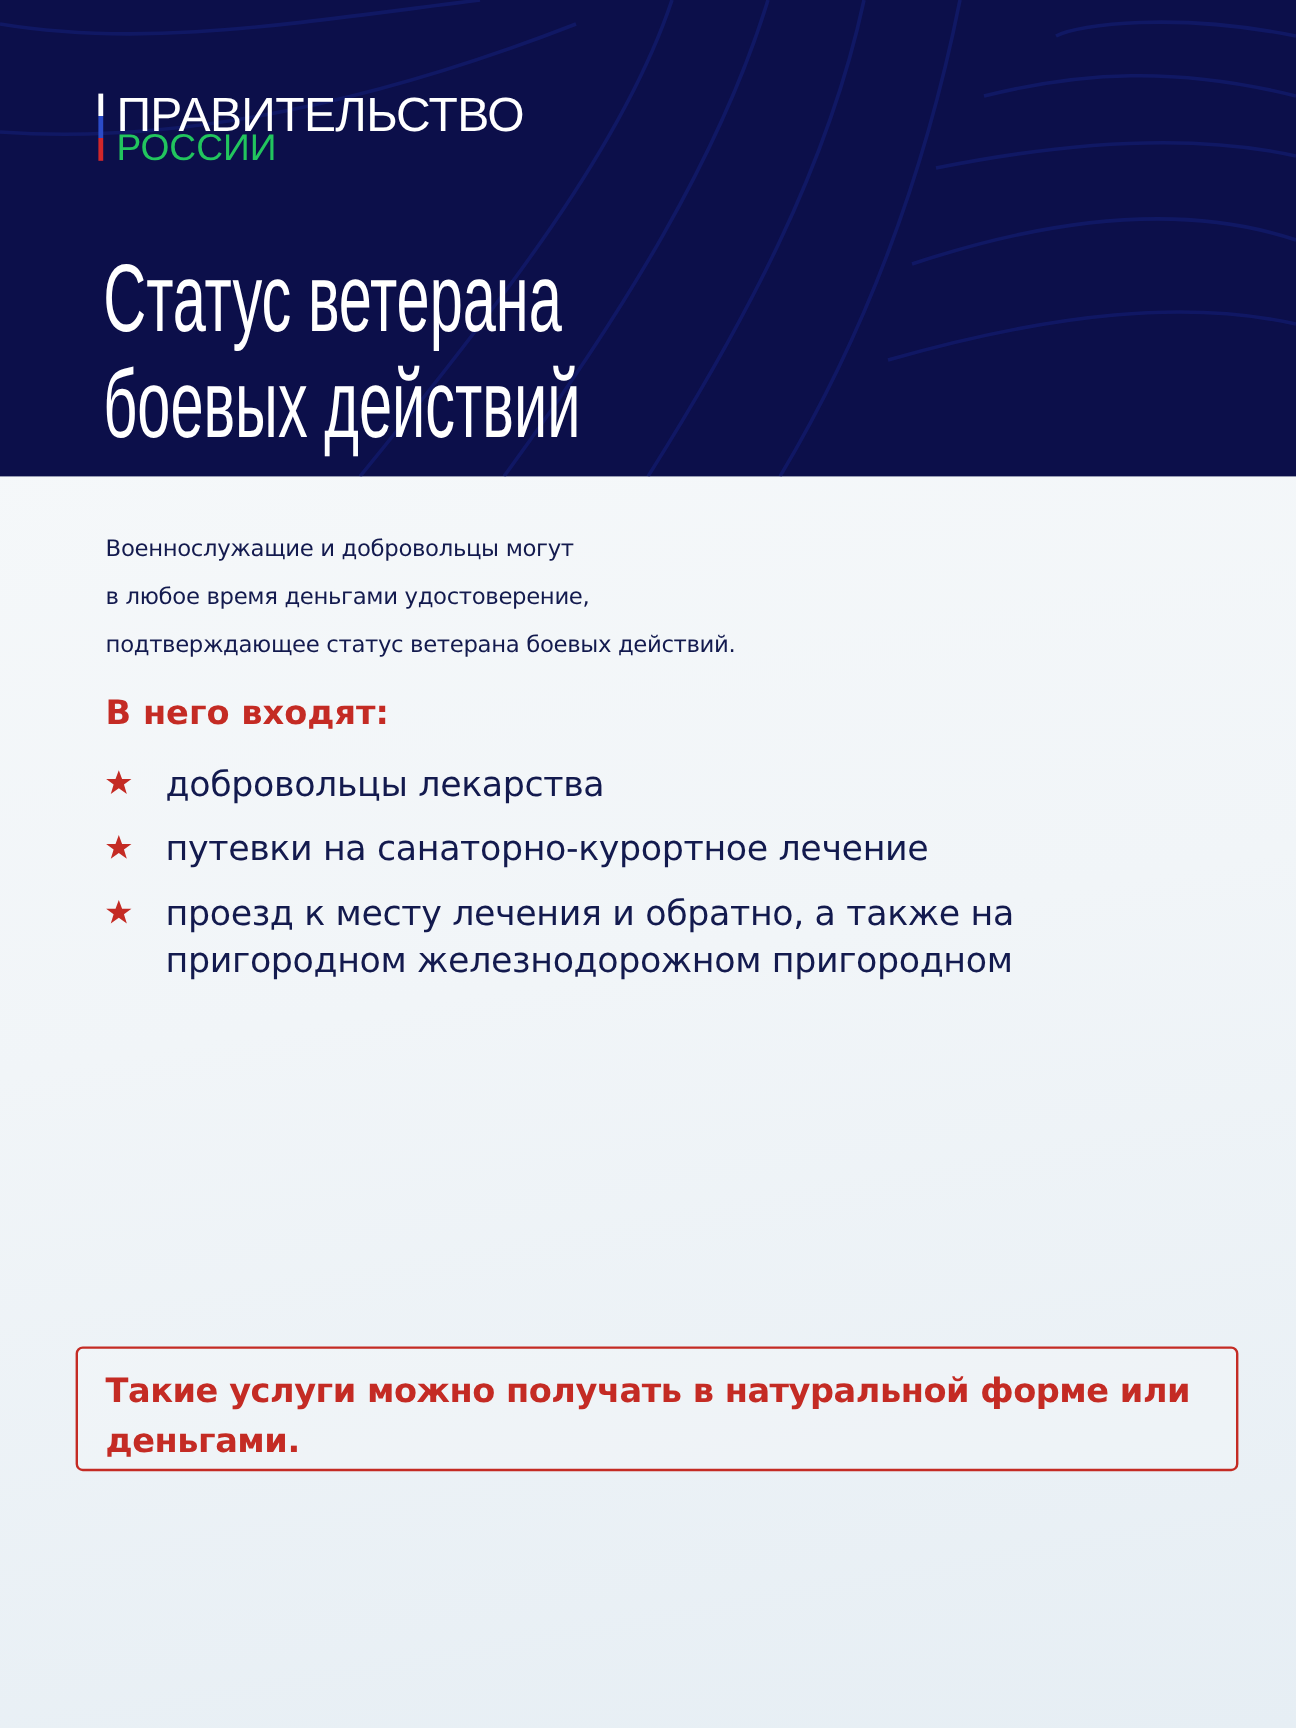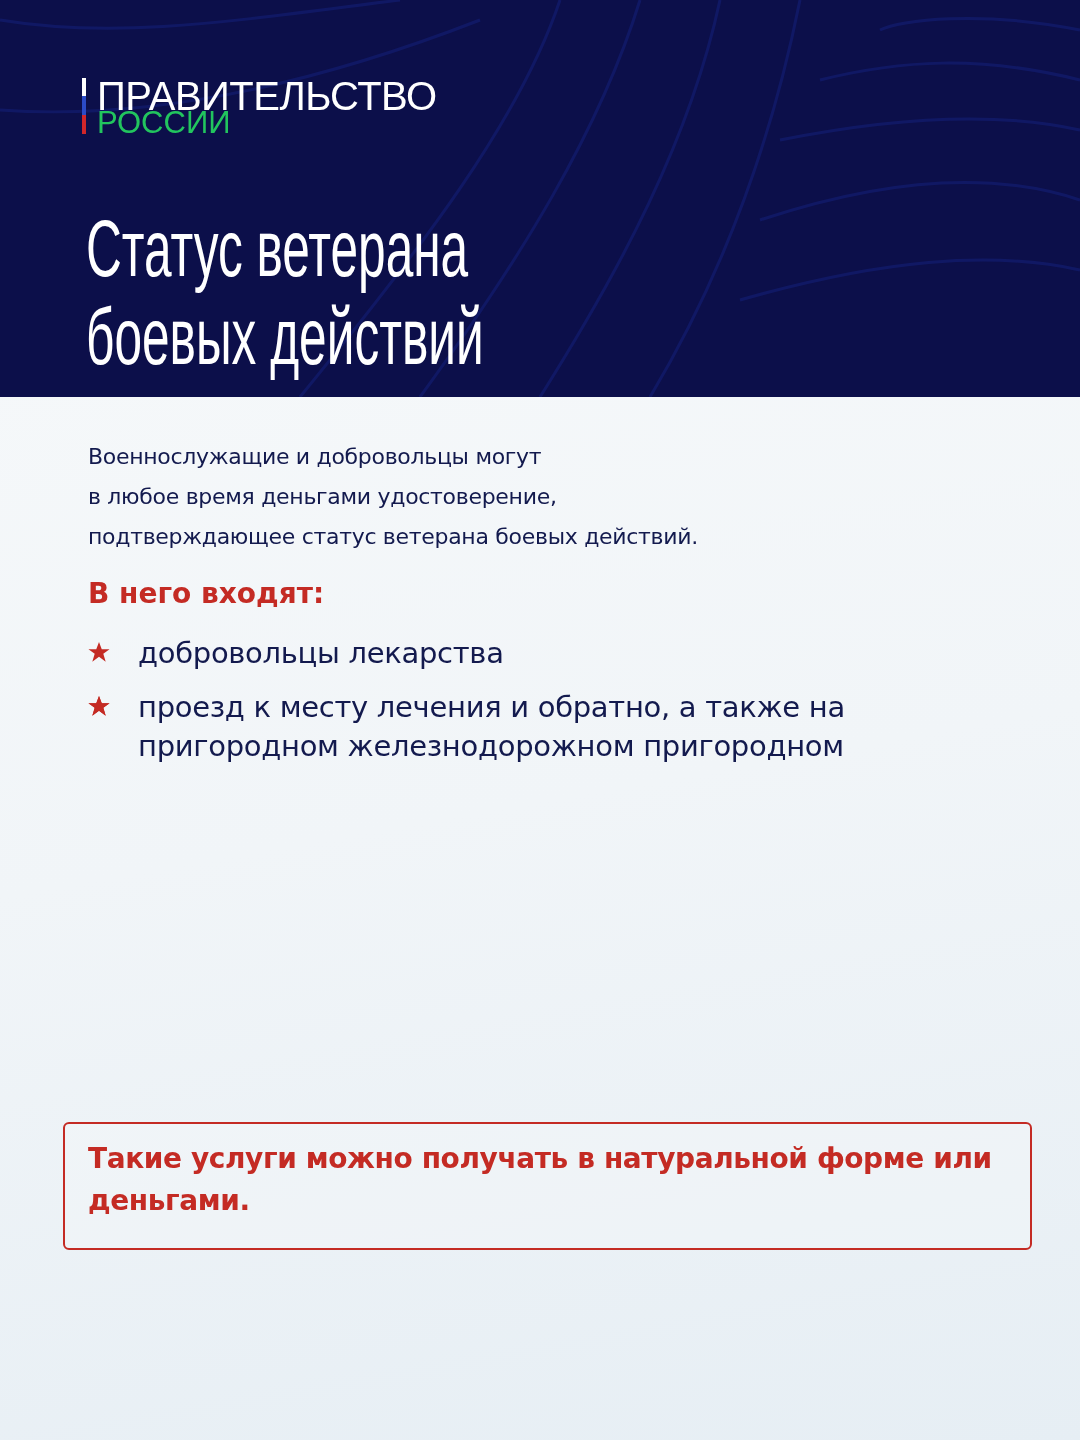--- a/index.html
+++ b/index.html
@@ -26,28 +26,28 @@
   .logo .l2 {
     position: absolute; left: 15px; top: 31px; white-space: nowrap;
     color: #22c55e; font-family: "Liberation Sans", sans-serif; font-size: 31px; font-weight: 400;
   }
   .title {
     position: absolute; left: 86px; top: 205px; color: #ffffff;
     font-family: "Liberation Sans", sans-serif; font-size: 80px; line-height: 88px;
     transform: scaleX(0.62); transform-origin: left top; white-space: nowrap;
   }
   .content { position: absolute; left: 88px; top: 437px; width: 940px; color: #131a4e; }
-  .para { font-size: 22px; line-height: 40px; margin: 0 0 17px 0; letter-spacing: -0.3px; }
+  .para { font-size: 19px; line-height: 40px; margin: 0 0 17px 0; letter-spacing: -0.3px; }
   .hl { color: #c42b24; font-weight: 700; }
   .sub { color: #c42b24; font-weight: 700; font-size: 28px; line-height: 40px; }
   .list { list-style: none; margin: 20px 0 0 0; padding: 0; }
   .list li { position: relative; padding-left: 50px; font-size: 29px; line-height: 39px; margin-bottom: 15px; letter-spacing: -0.3px; }
   .list li .star { position: absolute; left: 0; top: 7px; width: 22px; height: 22px; }
   .note {
-    position: absolute; left: 63px; top: 1122px; width: 969px; height: 128px;
+    position: absolute; left: 63px; top: 1122px; width: 969px; height: 104px;
     border: 2px solid #c42b24; border-radius: 6px; box-sizing: border-box;
     background: rgba(255,255,255,0.2);
   }
   .note .txt {
     position: absolute; left: 23px; top: 14px; width: 940px;
     color: #c42b24; font-weight: 700; font-size: 28px; line-height: 42px; letter-spacing: -0.4px;
   }
 </style>
 </head>
 <body>
@@ -94,20 +94,21 @@
     <li>
       <svg class="star" viewBox="0 0 24 24">
           <polygon fill="#c42b24" points="12,1 15,9 23.5,9 16.7,14 19.3,22.5 12,17.3 4.7,22.5 7.3,14 0.5,9 9,9"></polygon>
         </svg>
       <span>добровольцы лекарства</span>
     </li>
     <li>
       <svg class="star" viewBox="0 0 24 24">
           <polygon fill="#c42b24" points="12,1 15,9 23.5,9 16.7,14 19.3,22.5 12,17.3 4.7,22.5 7.3,14 0.5,9 9,9"></polygon>
         </svg>
+      <span>путевки на санаторно-курортное лечение</span>
     </li>
     <li style="width:800px">
       <svg class="star" viewBox="0 0 24 24">
           <polygon fill="#c42b24" points="12,1 15,9 23.5,9 16.7,14 19.3,22.5 12,17.3 4.7,22.5 7.3,14 0.5,9 9,9"></polygon>
         </svg>
       <span>проезд к месту лечения и обратно, а также на пригородном железнодорожном пригородном</span>
     </li>
   </ul>
 </div>
 

